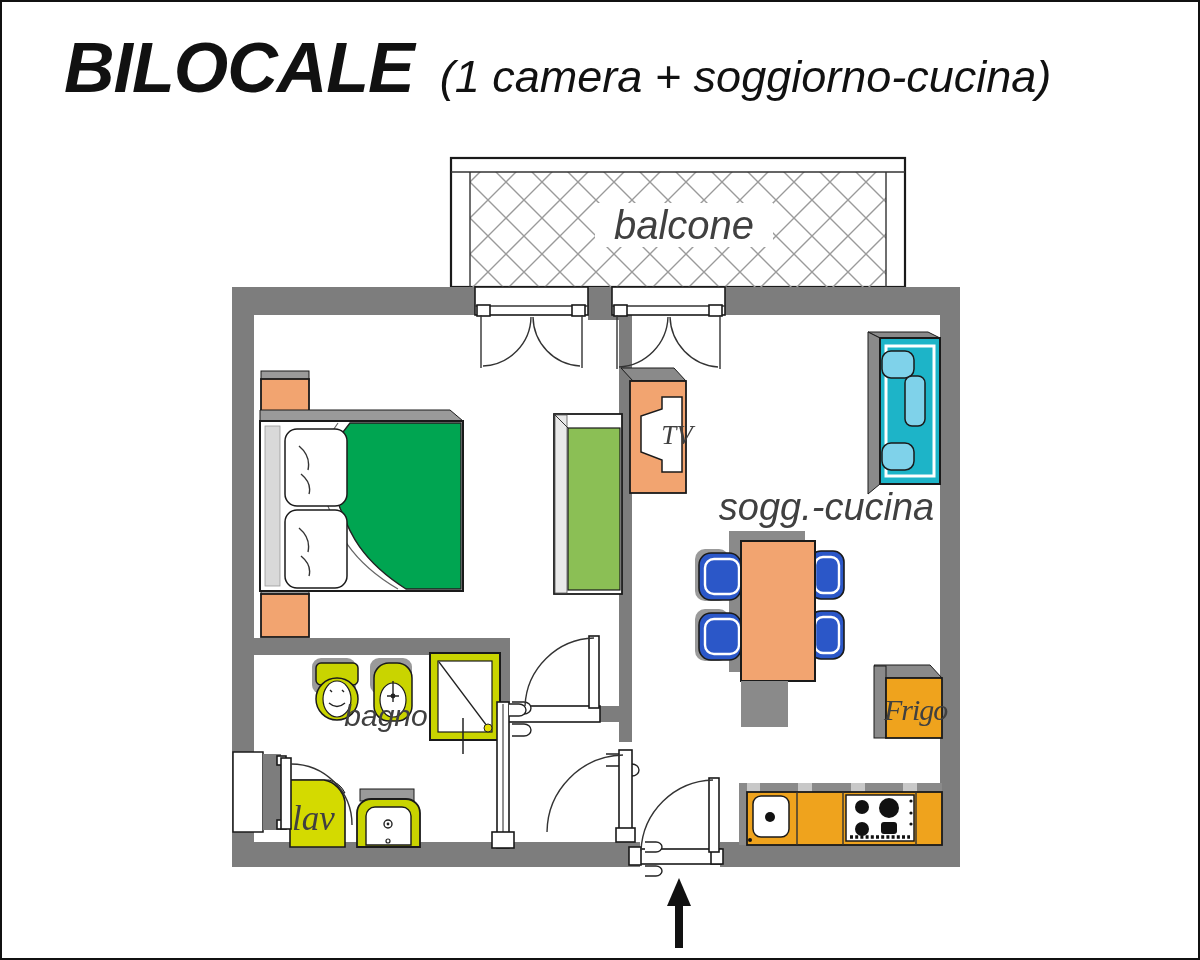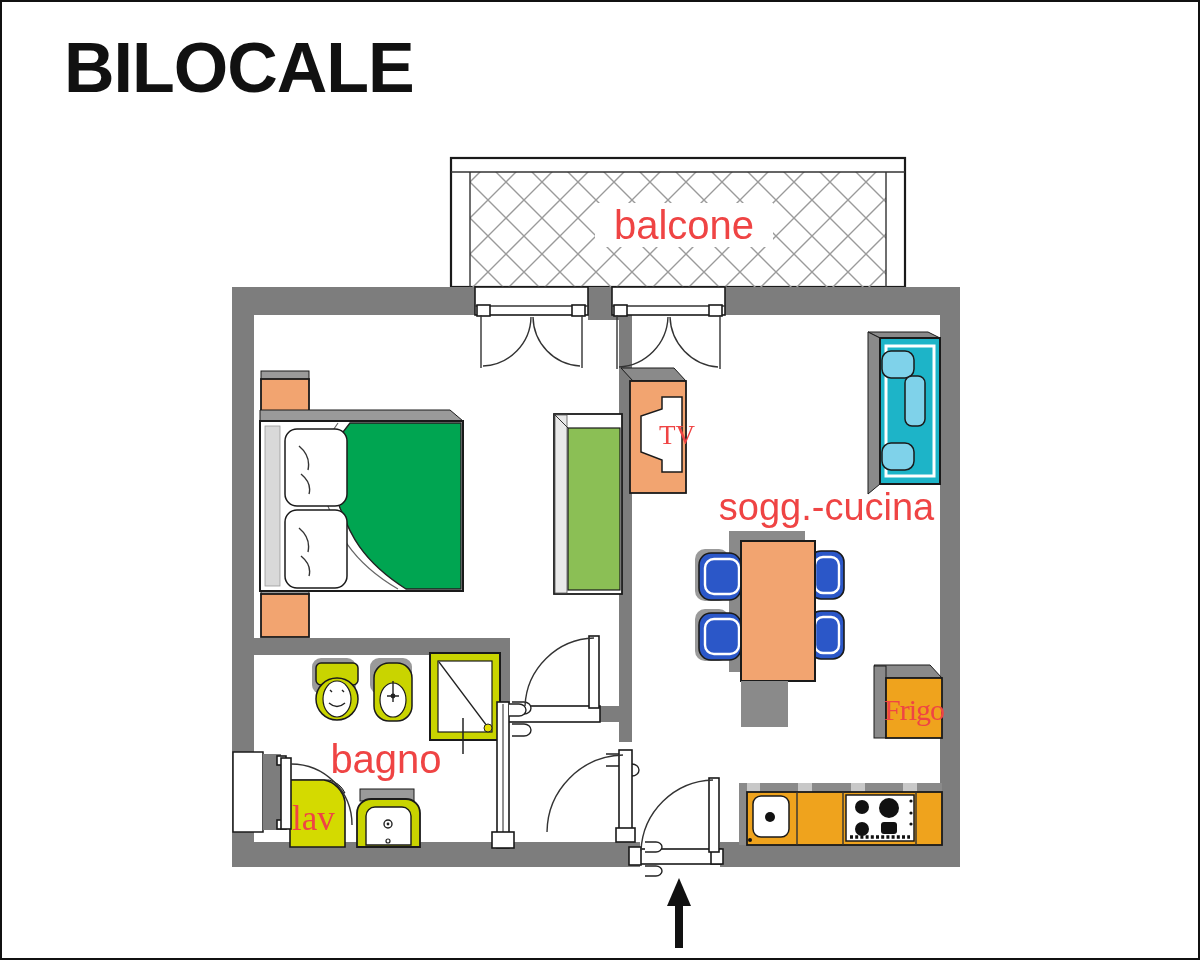--- a/index.html
+++ b/index.html
@@ -5,41 +5,41 @@
   :root{
     --wall:#7d7d7d; --outline:#1a1a1a; --shadow:#9a9a9a; --shadow-dark:#8a8a8a;
     --bed-green:#00a551; --wardrobe-green:#8bbf55; --furniture-orange:#f2a470;
     --kitchen-orange:#efa31d; --bath-yellow:#c9d400; --washer-yellow:#d4da00;
     --sofa-teal:#1db4c8; --sofa-cushion:#7fd2ea; --chair-blue:#2b57c8;
     --hatch:#9a9a9a; --headboard:#d9d9d9; --tab:#c8c8c8; --shower-dot:#e6de00;
   }
   html,body{margin:0;padding:0;background:#fff;}
   #plan{position:relative;width:1200px;height:960px;background:#ffffff;
         border:2px solid #111;box-sizing:border-box;overflow:hidden;
-        font-family:"Liberation Sans", sans-serif;}
+        font-family:"Liberation Sans", sans-serif;font-style:italic;}
   #gfx{position:absolute;left:0;top:0;}
   
   .wall{fill:var(--wall);stroke:none;}
   .white{fill:#ffffff;}
   .ol{stroke:var(--outline);}
   .thresh{fill:#ffffff;stroke:var(--outline);stroke-width:1.6;}
   .arc{fill:none;stroke:#333;stroke-width:1.4;}
   .leaf{fill:#ffffff;stroke:var(--outline);stroke-width:1.6;}
   .shadow{fill:var(--shadow);}
   .shadowd{fill:var(--shadow-dark);}
   .orange{fill:var(--furniture-orange);}
   .korange{fill:var(--kitchen-orange);}
   .bath{fill:var(--bath-yellow);}
   .teal{fill:var(--sofa-teal);}
   .cushion{fill:var(--sofa-cushion);}
   .blue{fill:var(--chair-blue);}
   .greenbed{fill:var(--bed-green);}
   .greenward{fill:var(--wardrobe-green);}
   
-  .lbl{position:absolute;color:#ef4444;text-align:center;line-height:1.05;
+  .lbl{position:absolute;color:#404040;text-align:center;line-height:1.05;
        font-family:"Liberation Sans", sans-serif;}
   .serif{font-family:"Liberation Serif", serif;}
   #title{position:absolute;left:62px;top:26px;white-space:nowrap;
          display:flex;align-items:baseline;color:#111;}
   #title .main{font-size:70px;font-weight:900;letter-spacing:-1px;}
   #title .sub{font-size:45px;font-weight:400;margin-left:26px;}
 </style>
 </head>
 <body>
 
@@ -263,27 +263,28 @@
     </g>
 
     <g>
       <polygon points="677,876 665,904 689,904" fill="#111"></polygon>
       <rect x="673" y="902" width="8" height="44" fill="#111"></rect>
     </g>
   </svg>
 
   <div id="title">
     <span class="main">BILOCALE</span>
+    <span class="sub">(1 camera + soggiorno-cucina)</span>
   </div>
 
   <div class="lbl" style="left:593px;top:201px;width:170px;font-size:40px;background:#fff;padding:1px 4px;">balcone</div>
 
 
   <div class="lbl" style="left:692px;top:486px;width:265px;font-size:38px;">sogg.-cucina</div>
 
-  <div class="lbl" style="left:318px;top:736px;width:132px;font-size:40px;">bagno</div>
+  <div class="lbl" style="left:318px;top:698px;width:132px;font-size:30px;">bagno</div>
 
   <div class="lbl serif" style="left:636px;top:419px;width:46px;font-size:27px;margin-left:16px;">TV</div>
 
   <div class="lbl serif" style="left:882px;top:692px;width:60px;font-size:30px;letter-spacing:-1px;">Frigo</div>
 
   <div class="lbl serif" style="left:290px;top:799px;width:36px;font-size:35px;text-align:left;">lav</div>
 </div>
 
 </body></html>

